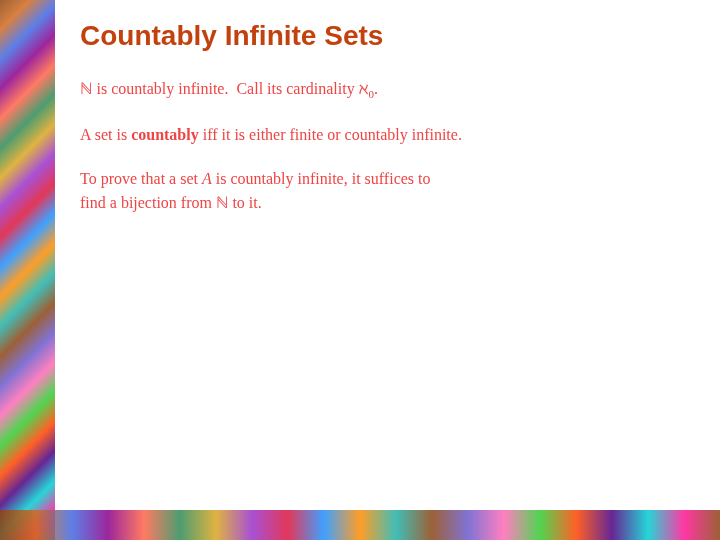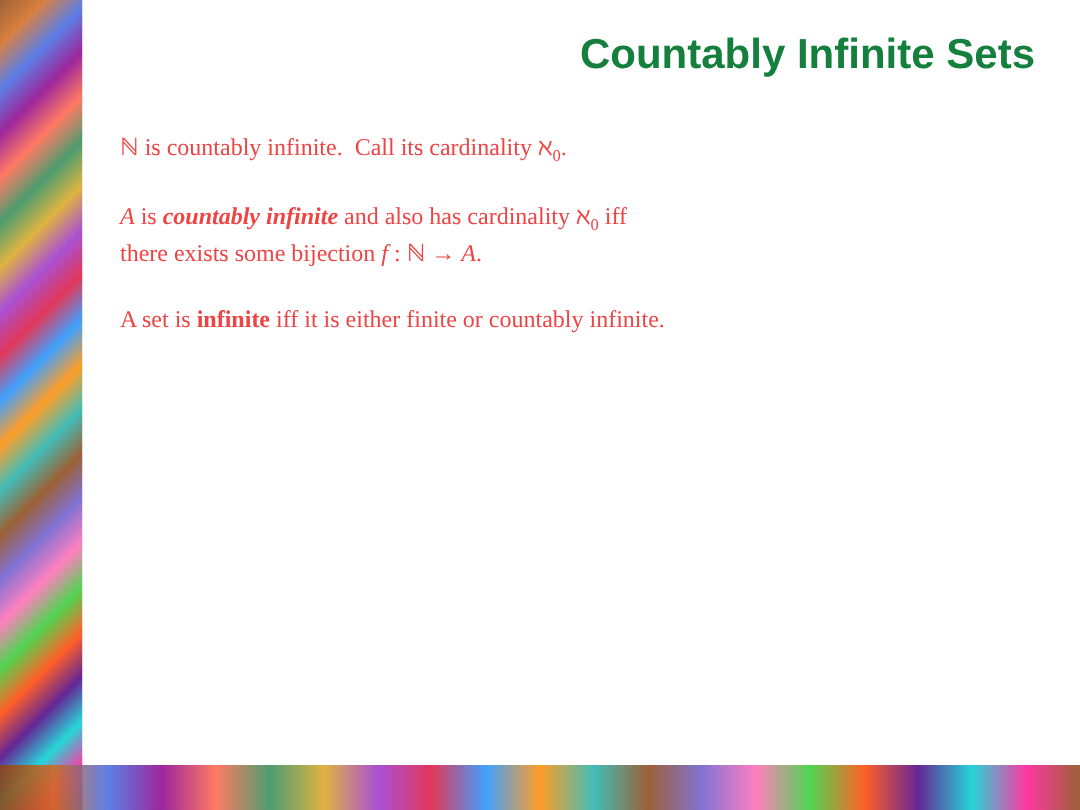--- a/index.html
+++ b/index.html
@@ -57,24 +57,24 @@
       top: 0;
       right: 0;
       bottom: 30px;
       padding: 20px 30px 20px 25px;
       background: #ffffff;
     }
 
     .title {
       font-size: 28px;
       font-weight: bold;
-      text-align: right;
-      margin-bottom: 35px;
+      text-align: left;
+      margin-bottom: 25px;
       font-family: Arial, Helvetica, sans-serif;
-      color: #15803d;
+      color: #c2410c;
     }
 
     .paragraph {
       font-size: 16px;
       line-height: 1.5;
       margin-bottom: 20px;
       color: #ef4444;
     }
 
     .italic-bold {
@@ -101,23 +101,23 @@
 <div class="decorative-border-bottom"></div>
 
 <div class="main-content">
 
   <h1 class="title">Countably Infinite Sets</h1>
 
   <p class="paragraph">
     <span>ℕ</span> is countably infinite.&nbsp; Call its cardinality <span>ℵ</span><sub>0</sub>.
   </p>
 
+
   <p class="paragraph">
-    <span class="italic">A</span> is <span class="italic-bold">countably infinite</span> and also has cardinality <span>ℵ</span><sub>0</sub> iff<br>
-    there exists some bijection <span class="italic">f</span> : <span>ℕ</span> <span>→</span> <span class="italic">A</span>.
+    A set is <span class="bold">countably</span> iff it is either finite or countably infinite.
   </p>
 
   <p class="paragraph">
-    A set is <span class="bold">infinite</span> iff it is either finite or countably infinite.
+    To prove that a set <span class="italic">A</span> is countably infinite, it suffices to<br>
+    find a bijection from <span>ℕ</span> to it.
   </p>
-
 
 </div>
 
 </body></html>

